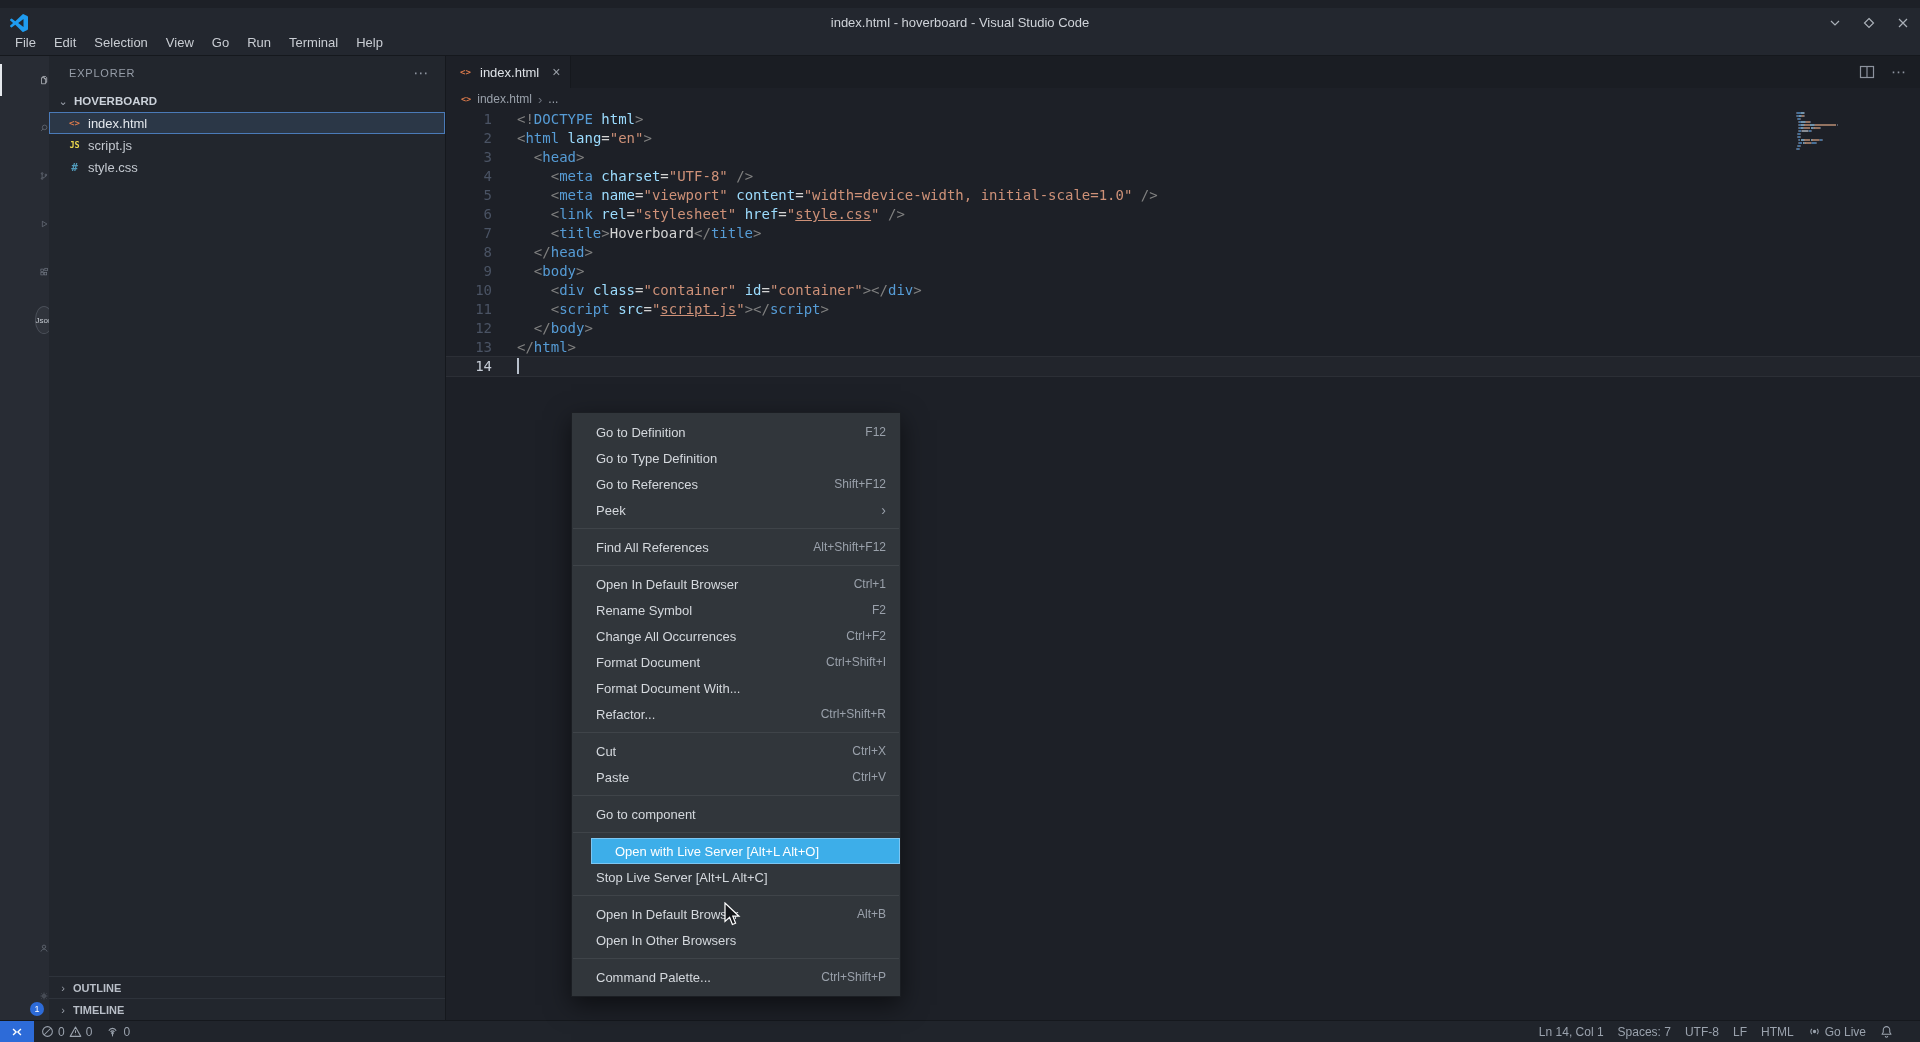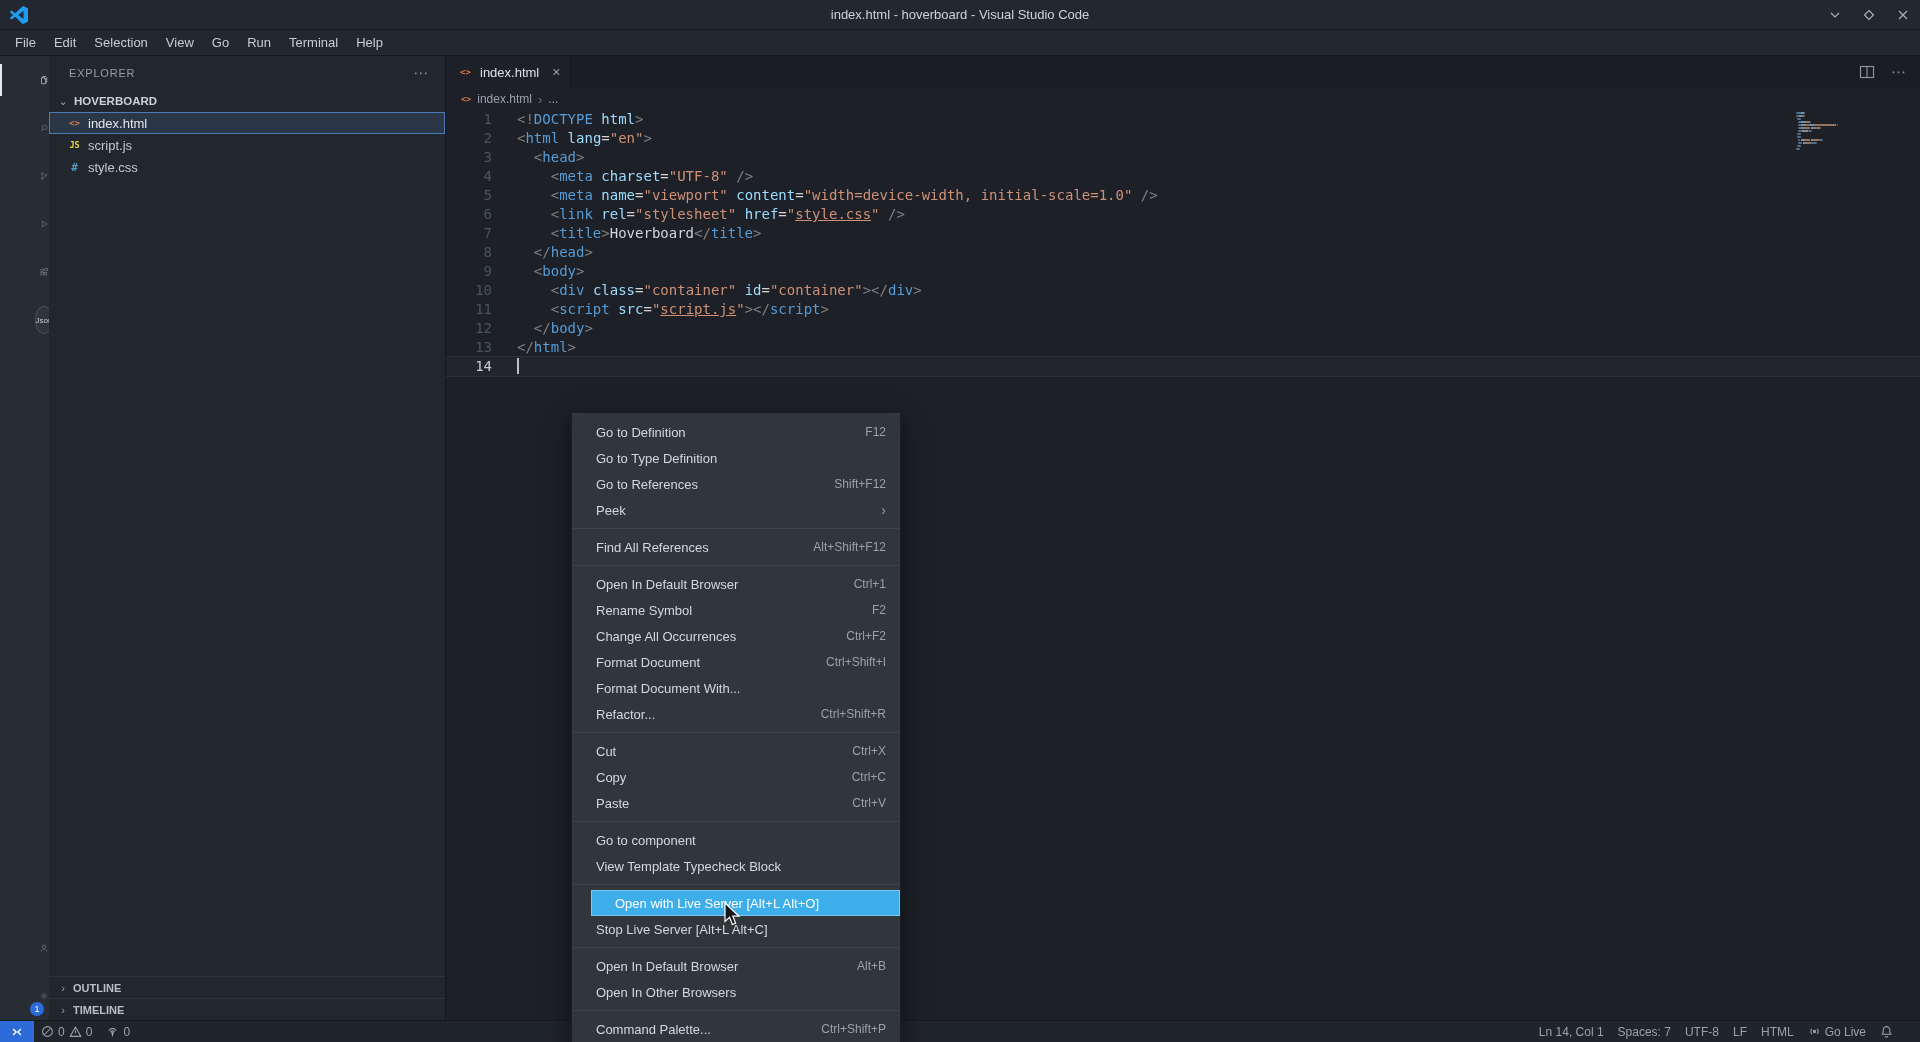--- a/index.html
+++ b/index.html
@@ -5,21 +5,21 @@
   * { margin:0; padding:0; box-sizing:border-box; }
   html,body { width:1920px; height:1042px; overflow:hidden; }
   body {
     font-family:"Liberation Sans", sans-serif;
     background:#1d2027; color:#d4d4d4; position:relative; font-size:13px;
     -webkit-font-smoothing:antialiased;
   }
   svg { display:block; }
 
   
-  .titlebar { position:absolute; top:0; left:0; right:0; height:30px; background:#23272f;
+  .titlebar { position:absolute; top:8px; left:0; right:0; height:30px; background:#23272f;
     display:flex; align-items:center; border-bottom:1px solid #15181d; }
   .logo { margin-left:10px; z-index:2; }
   .win-title { position:absolute; left:0; right:0; text-align:center; color:#cfd3d9; font-size:13px; pointer-events:none; }
   .win-controls { margin-left:auto; display:flex; z-index:2; }
   .win-btn { width:34px; height:30px; display:flex; align-items:center; justify-content:center; color:#aab0b8; cursor:default; }
 
   
   .menubar { position:absolute; top:30px; left:0; right:0; height:26px; background:#23272f;
     display:flex; align-items:center; padding-left:6px; border-bottom:1px solid #15181d; }
   .mb-item { padding:0 9px; height:22px; line-height:22px; color:#c9cdd3; font-size:13px; border-radius:4px; }
@@ -552,33 +552,26 @@
     <div class="cm-item">
       <span class="cm-label">Refactor...</span>
       <span class="cm-key">Ctrl+Shift+R</span>
     </div>
     <div class="cm-sep"></div>
     <div class="cm-item">
       <span class="cm-label">Cut</span>
       <span class="cm-key">Ctrl+X</span>
     </div>
     <div class="cm-item">
-      <span class="cm-label">Copy</span>
-      <span class="cm-key">Ctrl+C</span>
-    </div>
-    <div class="cm-item">
       <span class="cm-label">Paste</span>
       <span class="cm-key">Ctrl+V</span>
     </div>
     <div class="cm-sep"></div>
     <div class="cm-item">
       <span class="cm-label">Go to component</span>
-    </div>
-    <div class="cm-item">
-      <span class="cm-label">View Template Typecheck Block</span>
     </div>
     <div class="cm-sep"></div>
     <div class="cm-item hl">
       <span class="cm-label">Open with Live Server [Alt+L Alt+O]</span>
     </div>
     <div class="cm-item">
       <span class="cm-label">Stop Live Server [Alt+L Alt+C]</span>
     </div>
     <div class="cm-sep"></div>
     <div class="cm-item">

